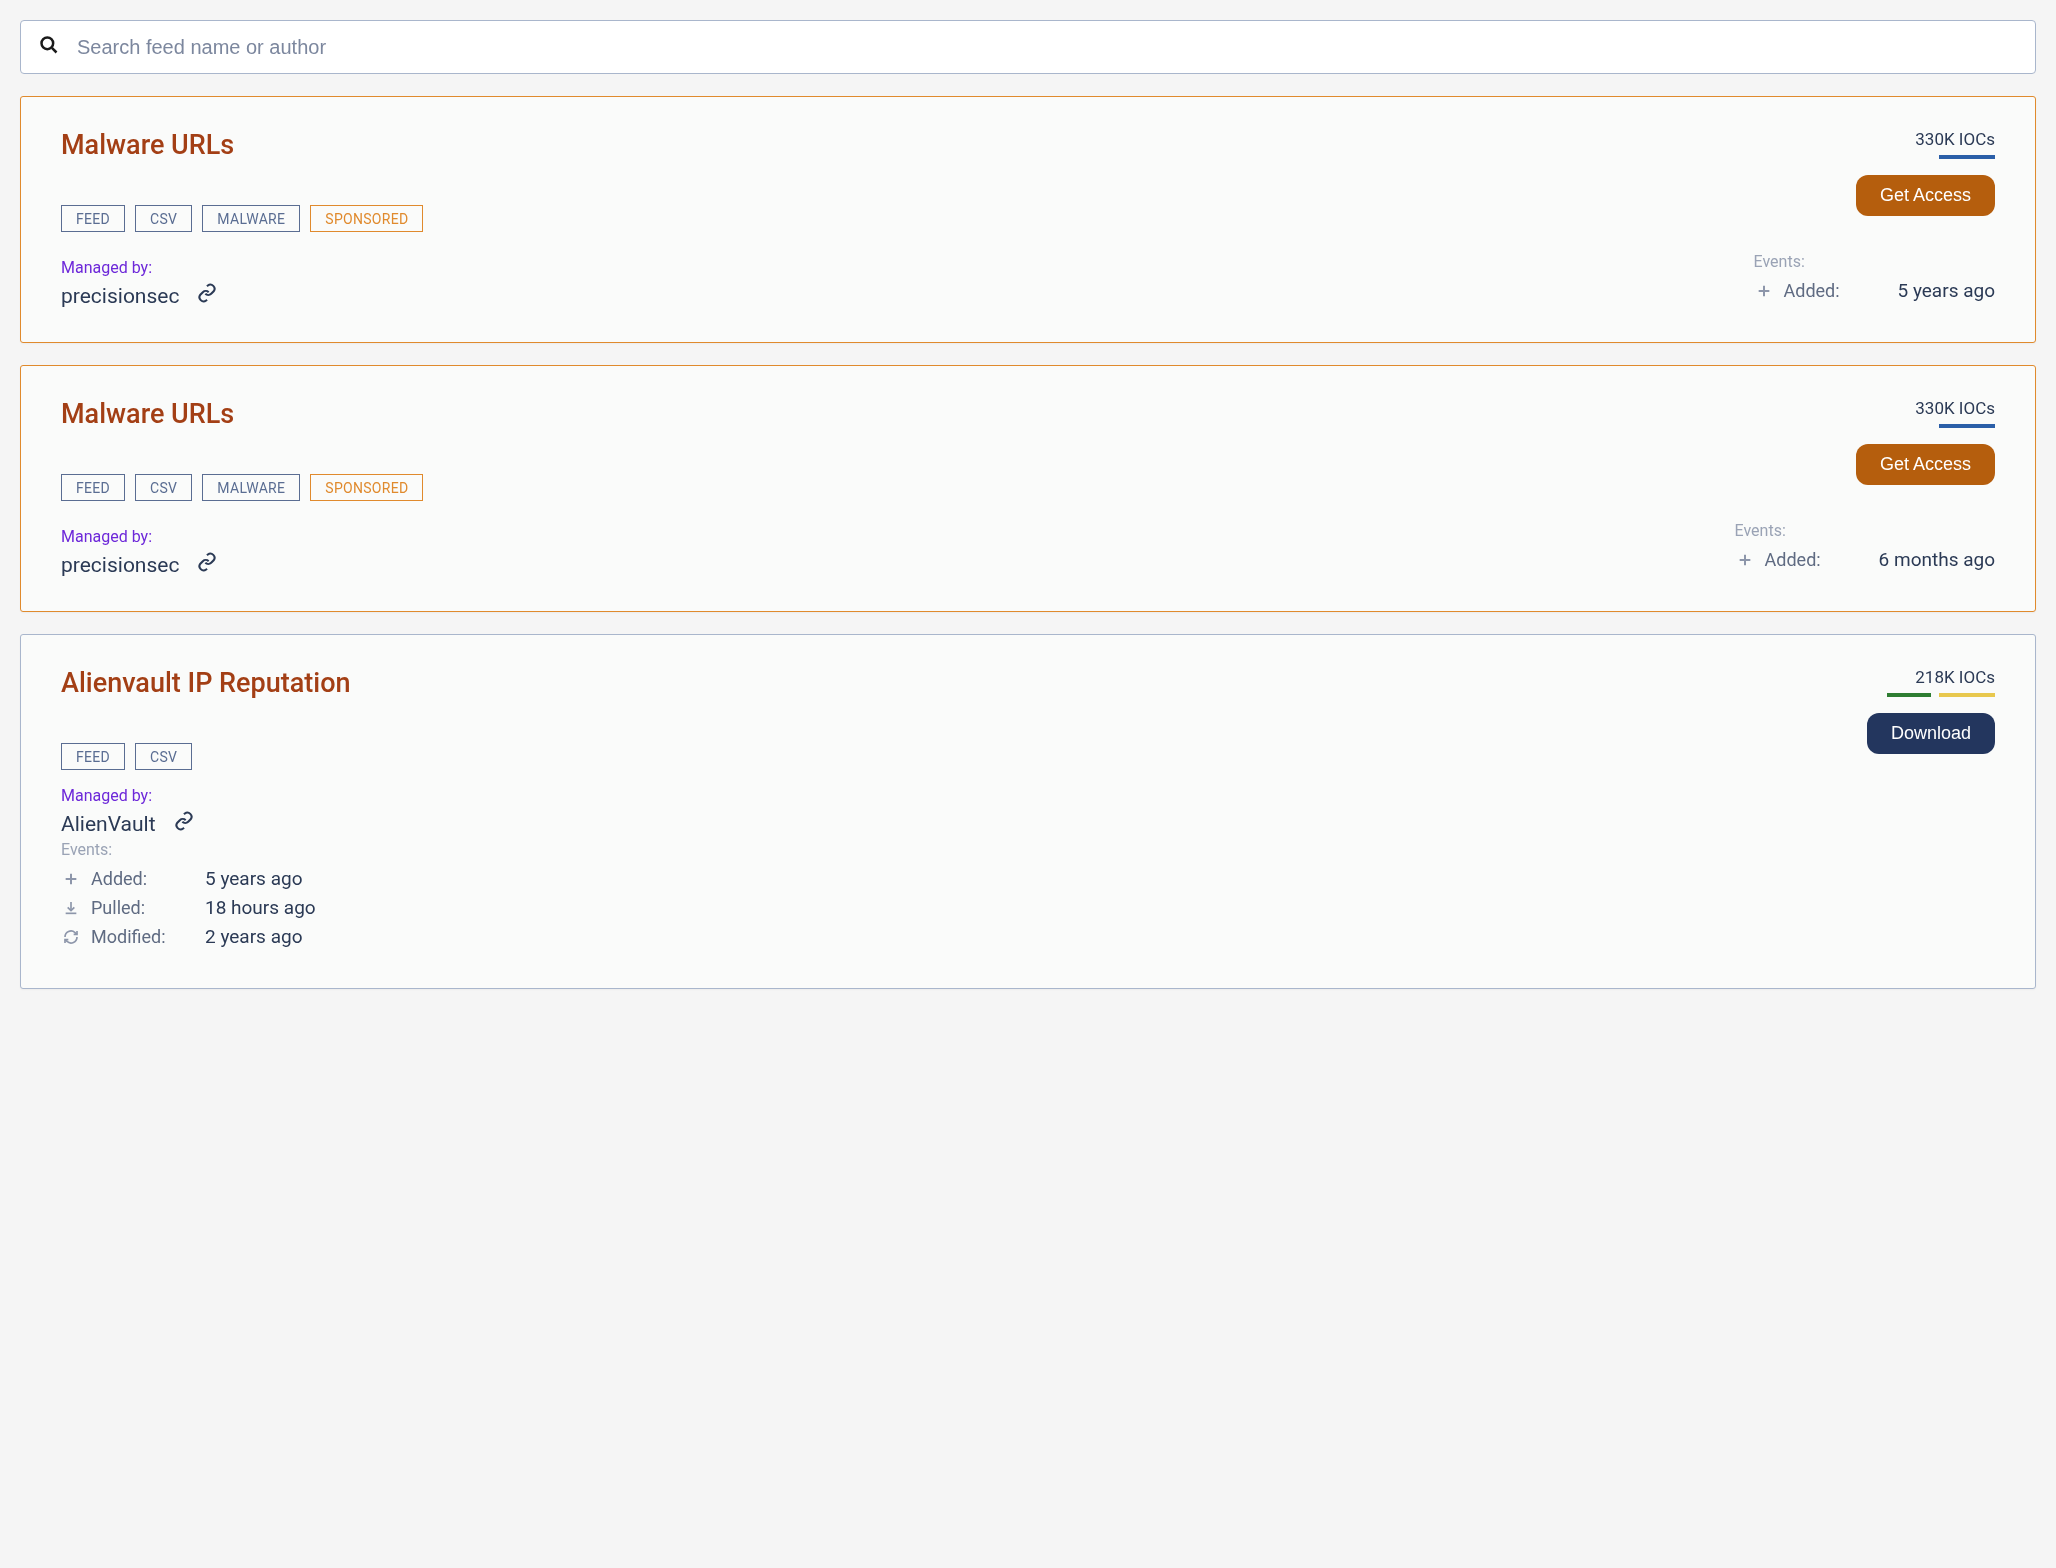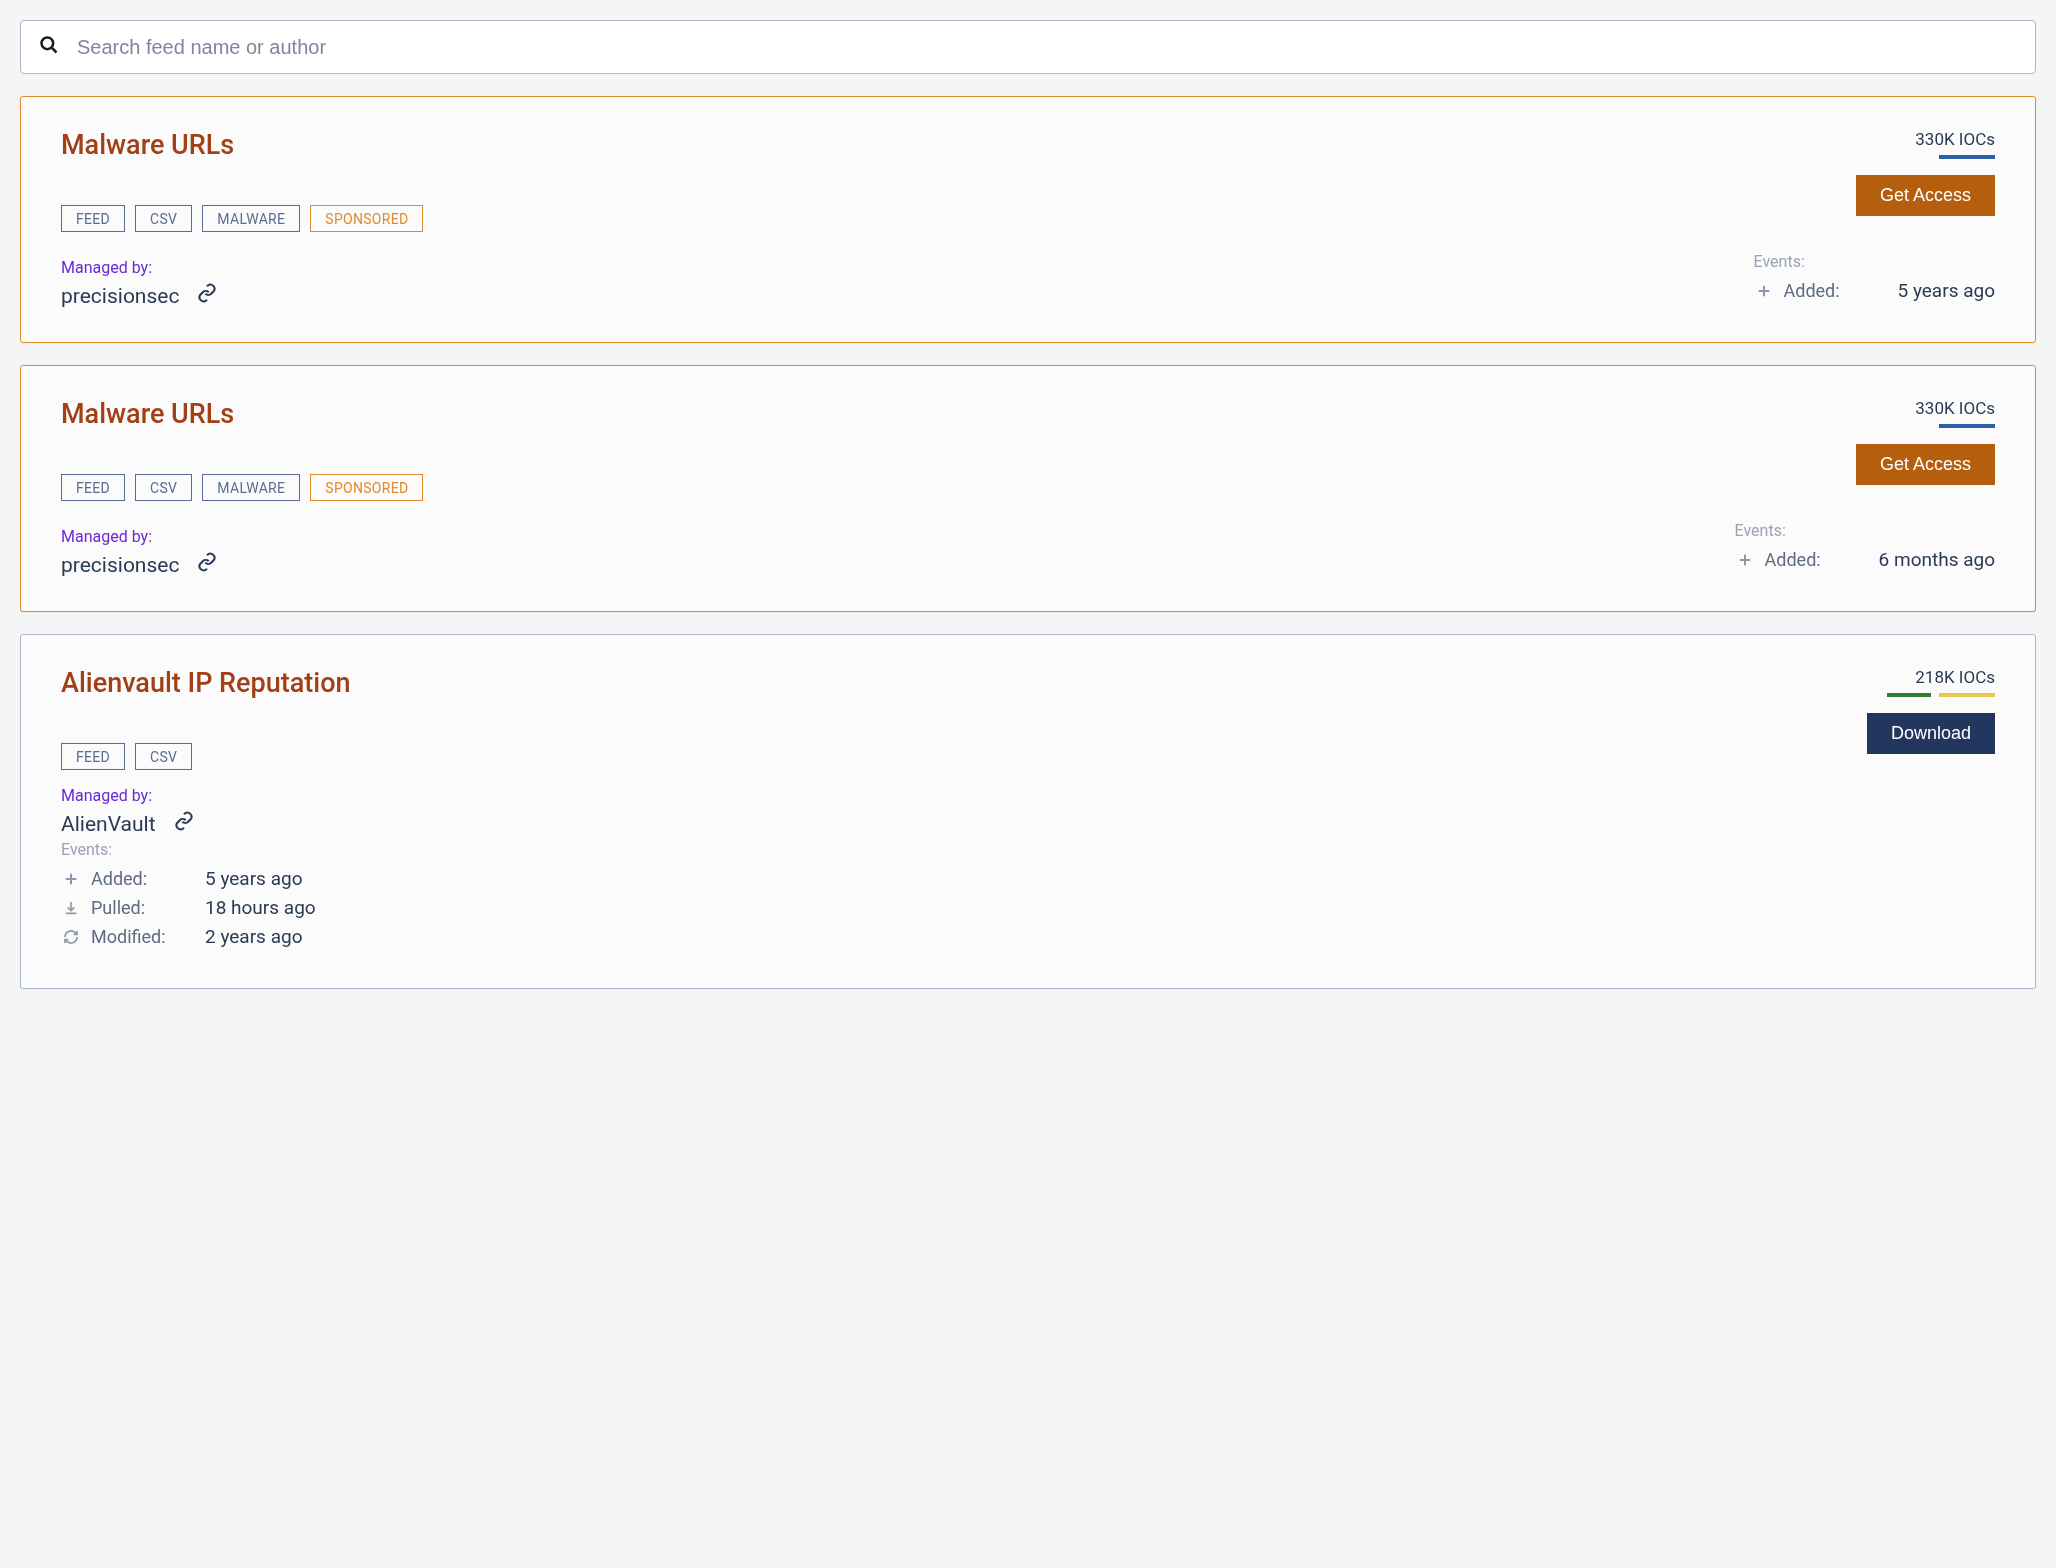--- a/index.html
+++ b/index.html
@@ -77,21 +77,21 @@
     margin-bottom: 16px;
   }
   .bar-seg { height: 100%; }
 
   .action-btn {
     display: inline-block;
     color: #fff;
     font-size: 18px;
     padding: 10px 24px;
     border: none;
-    border-radius: 0;
+    border-radius: 12px;
     cursor: pointer;
   }
   .btn-access { background: #b55e0d; }
   .btn-download { background: #23365e; margin-left: 26px; }
 
   .managed-label {
     color: #6d28d9;
     font-size: 16px;
     margin-bottom: 6px;
   }

